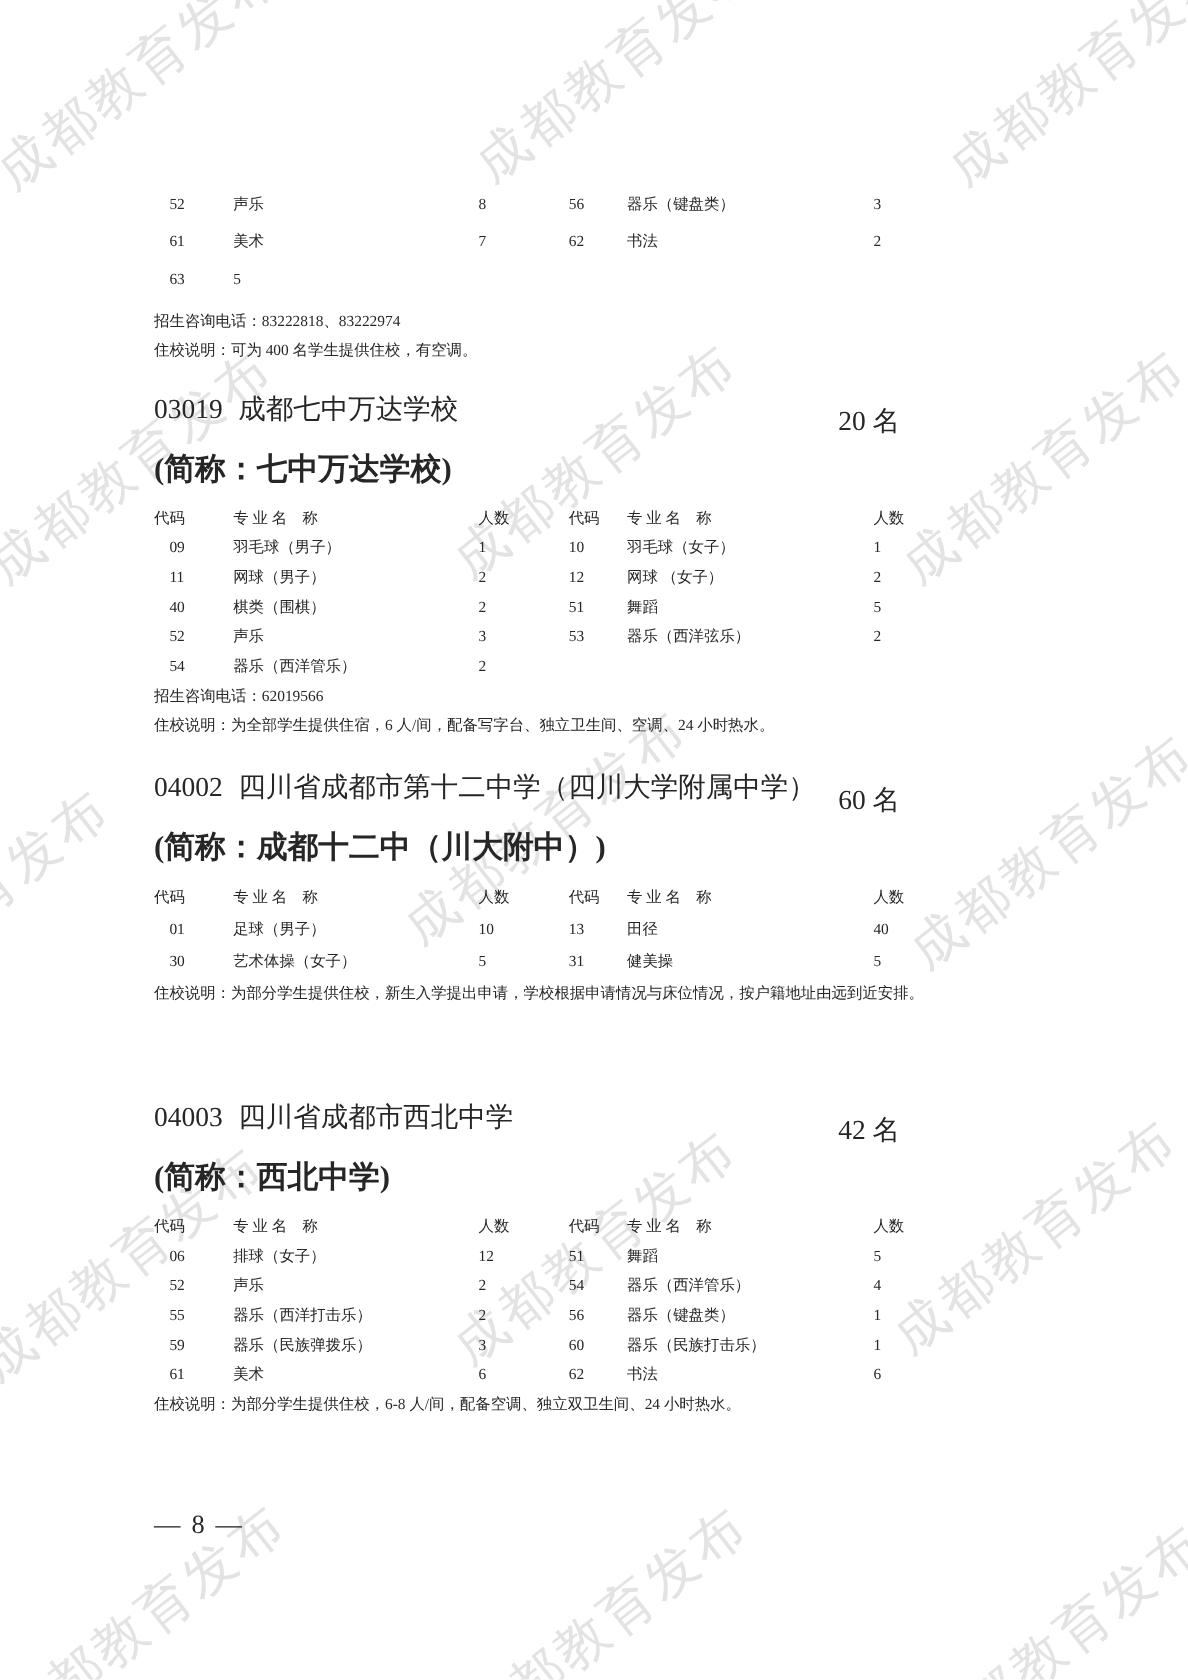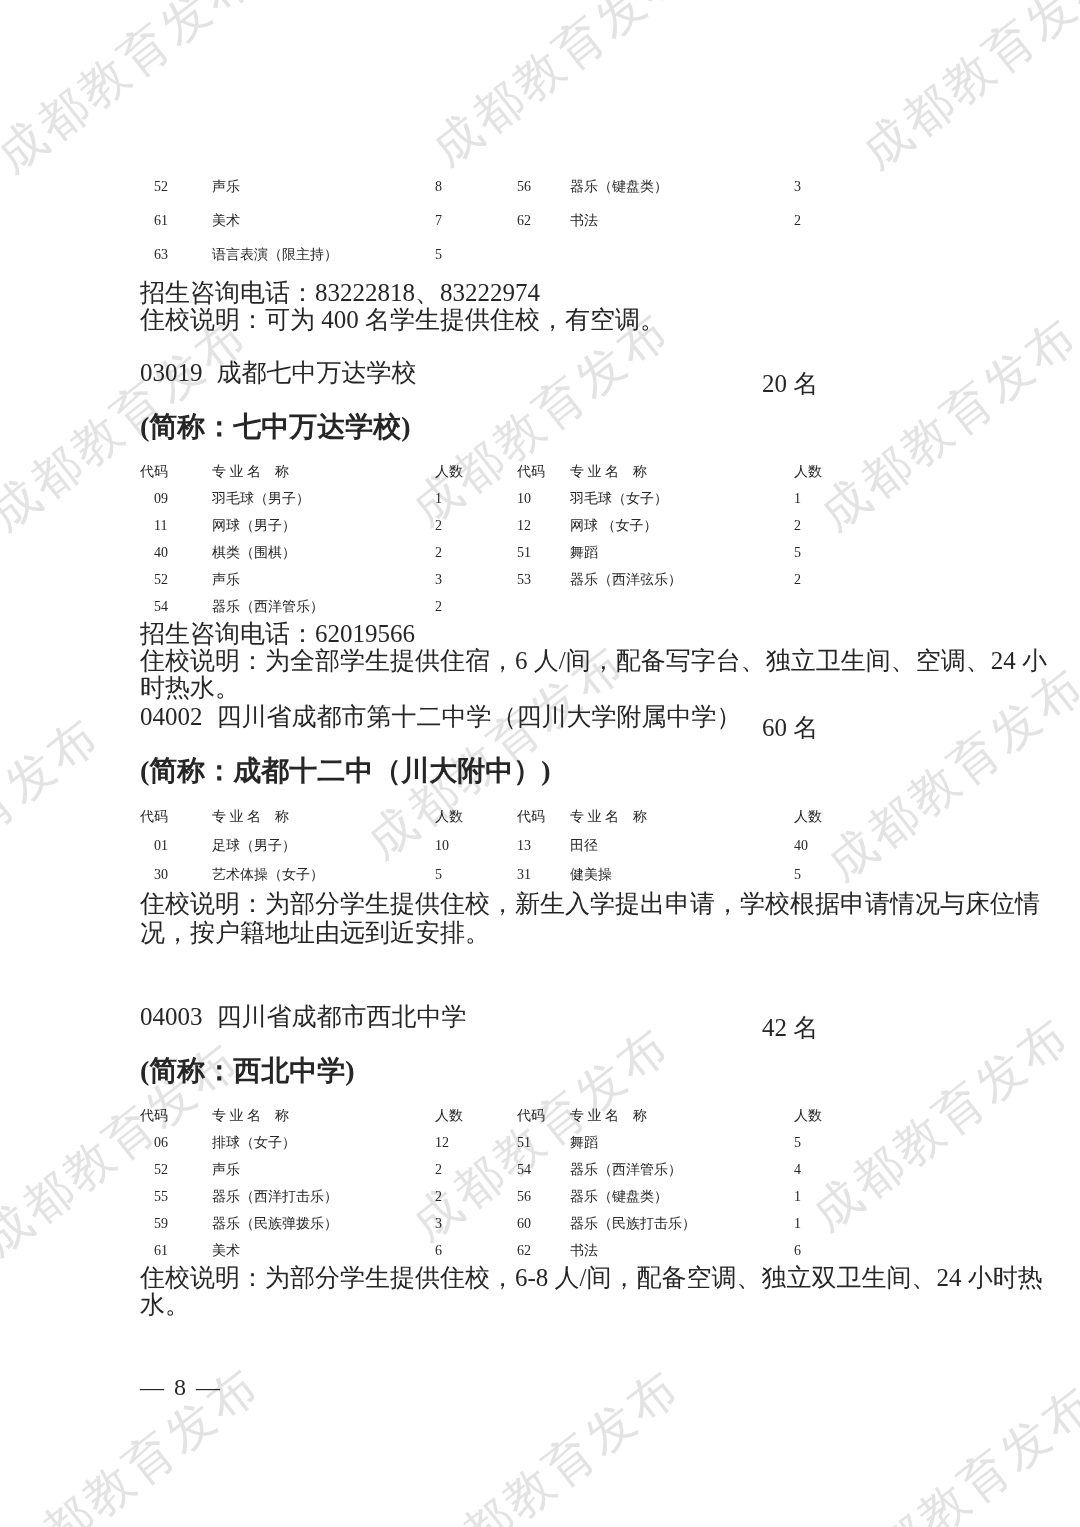--- a/index.html
+++ b/index.html
@@ -50,21 +50,21 @@
     font-size:14px;
     align-items:center;
     white-space:nowrap;
   }
   .g-head{margin-top:16px;}
   .sec0 .g-row{height:34px;line-height:34px;}
   .sec2 .g-row{height:29px;line-height:29px;}
   .cell{overflow:visible;}
   .cell.code{padding-left:14px;}
 
-  .note{width:928px;font-size:25px;line-height:27px;}
+  .note{width:928px;font-size:14px;line-height:27px;}
   .sec0 .note{line-height:27px;}
   .sec0 .phone{margin-top:7px;}
   .sec2 .note{line-height:29px;}
 
   .pageno{position:absolute;left:0;top:1374px;font-size:24px;letter-spacing:2px;}
 </style>
 </head>
 <body>
 
 <div class="page">
@@ -101,21 +101,20 @@
       <div class="g-row">
         <span class="cell code">61</span>
         <span class="cell name">美术</span>
         <span class="cell num">7</span>
         <span class="cell">62</span>
         <span class="cell name">书法</span>
         <span class="cell num">2</span>
       </div>
       <div class="g-row">
         <span class="cell code">63</span>
-        <span class="cell name">语言表演（限主持）</span>
         <span class="cell num">5</span>
         <span class="cell"></span>
         <span class="cell name"></span>
         <span class="cell num"></span>
       </div>
       <div class="note phone">招生咨询电话：83222818、83222974</div>
       <div class="note dorm">住校说明：可为 400 名学生提供住校，有空调。</div>
     </section>
 
     <section class="sec sec1">

